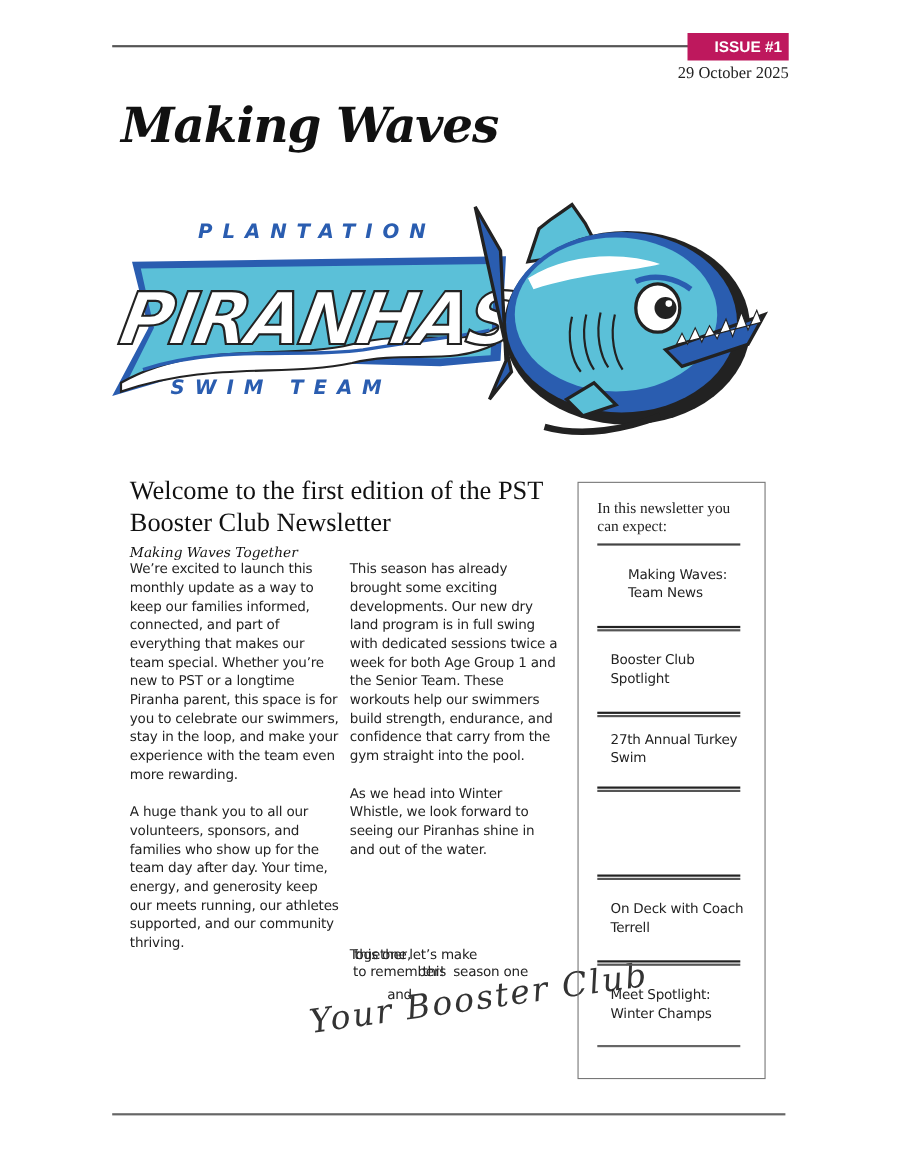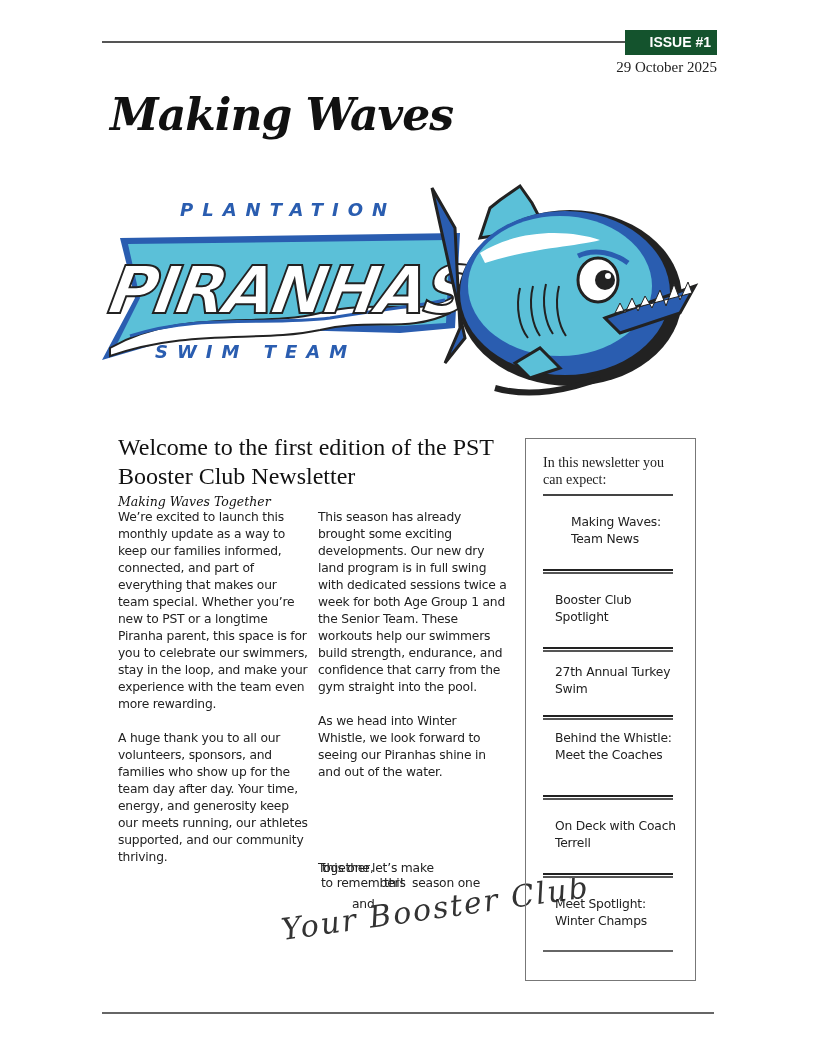--- a/index.html
+++ b/index.html
@@ -1,20 +1,20 @@
 <!DOCTYPE html>
 <html><head>
   <meta charset="utf-8">
   <style>
     * { margin: 0; padding: 0; box-sizing: border-box; }
     html, body { width: 816px; height: 1056px; background: #ffffff; overflow: hidden; }
     body { position: relative; font-family: "DejaVu Sans", sans-serif; color: #111; }
 
     .top-rule { position: absolute; left: 102px; top: 41px; width: 524px; height: 2px; background: #555; }
-    .issue-badge { position: absolute; left: 625px; top: 30px; width: 92px; height: 25px; background: #14532d; color: #fff;
+    .issue-badge { position: absolute; left: 625px; top: 30px; width: 92px; height: 25px; background: #be185d; color: #fff;
       font-family: "Liberation Sans", sans-serif; font-weight: bold; font-size: 14px; line-height: 25px; text-align: right; padding-right: 6px; }
     .issue-date { position: absolute; right: 99px; top: 59px; font-family: "Liberation Serif", serif; font-size: 15px; color: #222; }
 
     .masthead { position: absolute; left: 110px; top: 89px; font-family: "DejaVu Serif", serif; font-style: italic;
       font-size: 44px; letter-spacing: -1px; color: #111; }
 
     .logo { position: absolute; left: 100px; top: 178px; width: 600px; height: 220px; }
 
     .article { position: absolute; left: 118px; top: 433px; width: 390px; }
     .article-title { font-family: "Liberation Serif", serif; font-size: 24px; line-height: 29px; color: #111; font-weight: normal; }
@@ -119,21 +119,20 @@
 
   <div class="sb-item" style="top:75px;margin-left:16px;">Making Waves: Team News</div>
   <div class="sb-double" style="top:130px;"></div>
 
   <div class="sb-item" style="top:153px;">Booster Club Spotlight</div>
   <div class="sb-double" style="top:208px;"></div>
 
   <div class="sb-item" style="top:225px;">27th Annual Turkey Swim</div>
   <div class="sb-double" style="top:276px;"></div>
 
-  <div class="sb-item" style="top:291px;">Behind the Whistle: Meet the Coaches</div>
   <div class="sb-double" style="top:356px;"></div>
 
   <div class="sb-item" style="top:379px;">On Deck with Coach Terrell</div>
   <div class="sb-double" style="top:434px;"></div>
 
   <div class="sb-item" style="top:457px;">Meet Spotlight: Winter Champs</div>
   <div class="sb-rule" style="top:511px; height:1.5px; background:#666;"></div>
 </aside>
 
 <div class="bottom-rule"></div>

